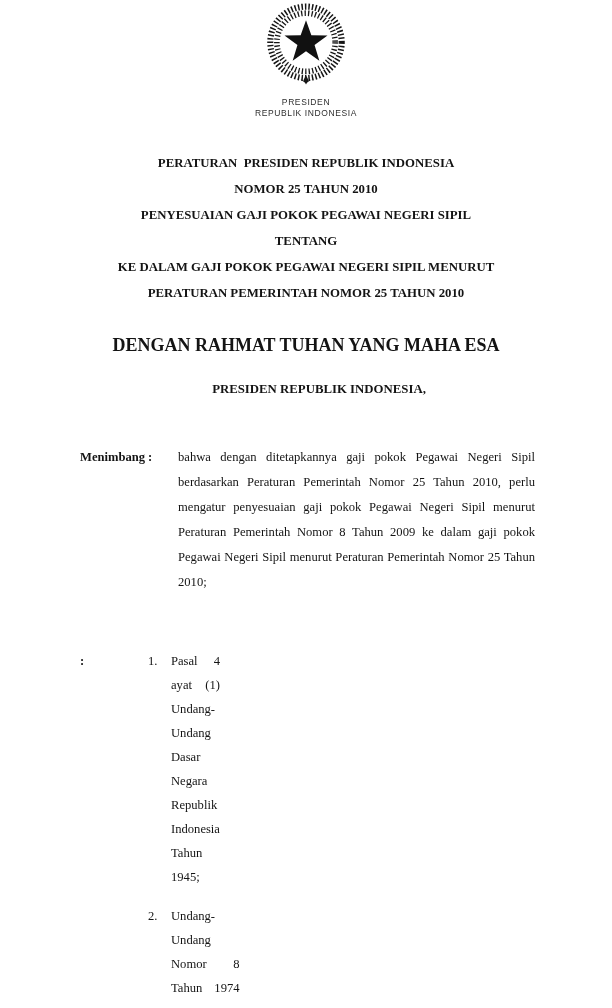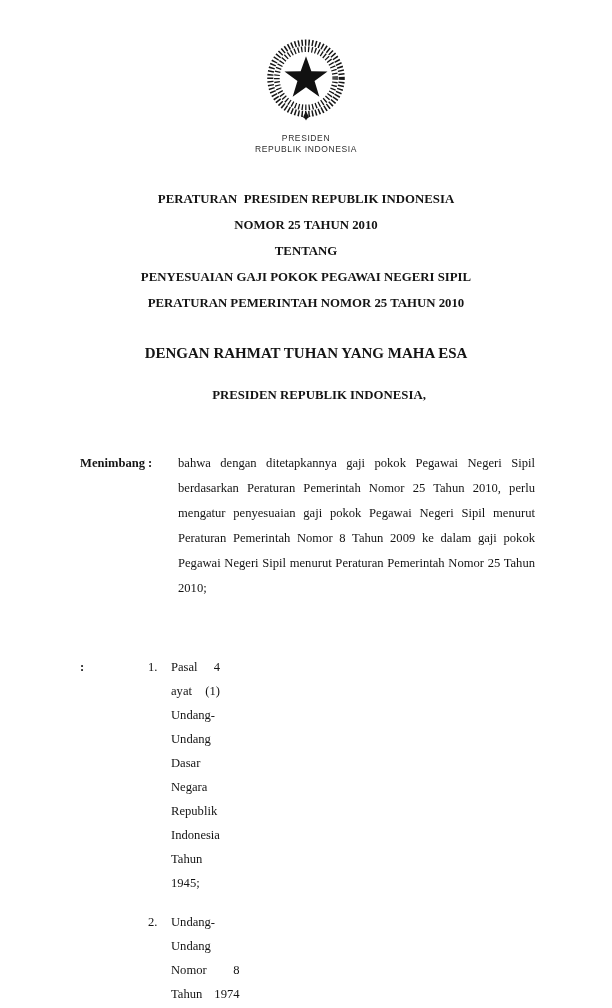--- a/index.html
+++ b/index.html
@@ -9,21 +9,20 @@
     width: 612px;
     height: 1008px;
     margin: 0 auto;
     background: #ffffff;
     font-family: "Liberation Serif", serif;
     color: #141414;
     overflow: hidden;
   }
   
   .letterhead {
-    padding-top: 36px;
     display: flex;
     flex-direction: column;
     align-items: center;
   }
   .seal { display: block; }
   .letterhead-text {
     margin-top: 3px;
     text-align: center;
     font-family: "Liberation Sans", sans-serif;
     font-size: 8.5px;
@@ -39,21 +38,21 @@
   .title-line {
     font-weight: bold;
     font-size: 12.8px;
     line-height: 26px;
     white-space: pre-wrap;
   }
   .invocation {
     margin-top: 29px;
     text-align: center;
     font-weight: bold;
-    font-size: 15px;
+    font-size: 18px;
   }
   .issuer {
     margin-top: 26px;
     text-align: center;
     font-weight: bold;
     font-size: 12.8px;
     padding-left: 26px;
   }
   
   .clause {
@@ -110,22 +109,23 @@
     </svg>
     <div class="letterhead-text">
       <div>PRESIDEN</div>
       <div>REPUBLIK INDONESIA</div>
     </div>
   </header>
 
   <section class="title-block">
     <div class="title-line">PERATURAN  PRESIDEN REPUBLIK INDONESIA</div>
     <div class="title-line">NOMOR 25 TAHUN 2010</div>
+    <div class="title-line">PENYESUAIAN GAJI POKOK PEGAWAI NEGERI SIPIL</div>
     <div class="title-line">TENTANG</div>
-    <div class="title-line">PENYESUAIAN GAJI POKOK PEGAWAI NEGERI SIPIL</div>
+    <div class="title-line">KE DALAM GAJI POKOK PEGAWAI NEGERI SIPIL MENURUT</div>
     <div class="title-line">PERATURAN PEMERINTAH NOMOR 25 TAHUN 2010</div>
   </section>
 
   <div class="invocation">DENGAN RAHMAT TUHAN YANG MAHA ESA</div>
 
   <div class="issuer">PRESIDEN REPUBLIK INDONESIA,</div>
 
   <section class="clause clause-menimbang">
     <div class="clause-label">Menimbang</div>
     <div class="clause-colon">:</div>

